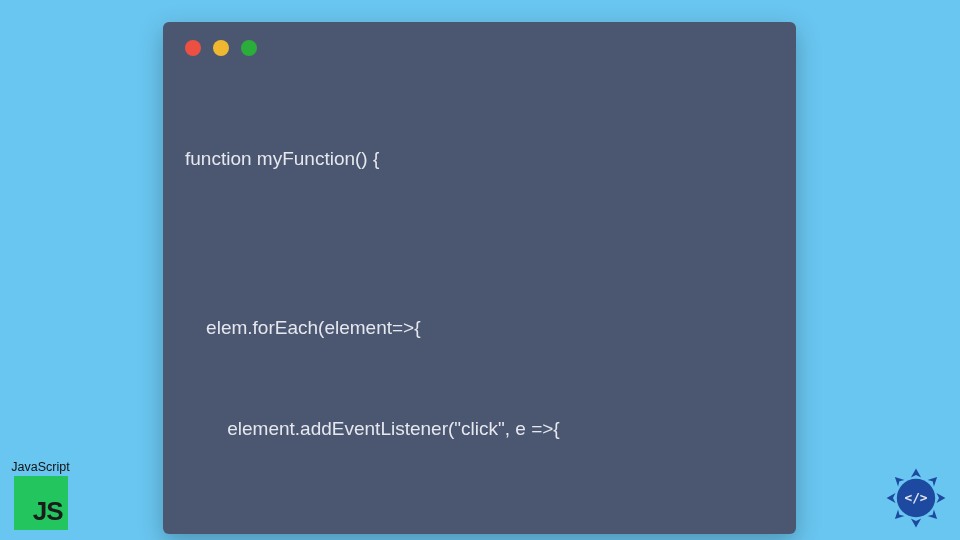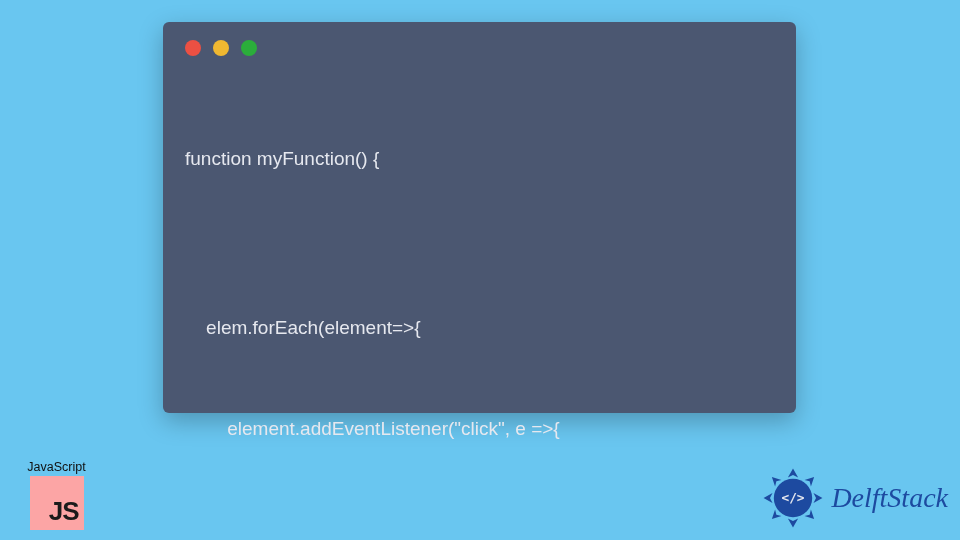--- a/index.html
+++ b/index.html
@@ -7,21 +7,21 @@
   body {
     background: #69c6f0;
     font-family: -apple-system, BlinkMacSystemFont, "Segoe UI", Arial, sans-serif;
     position: relative;
   }
   .code-window {
     position: absolute;
     left: 163px;
     top: 22px;
     width: 633px;
-    height: 391px;
+    height: 512px;
     background: #4b5771;
     border-radius: 6px;
     box-shadow: 0 8px 24px rgba(0,0,0,0.25);
   }
   .window-dots {
     display: flex;
     gap: 12px;
     padding: 18px 22px 10px 22px;
   }
   .dot {
@@ -38,35 +38,35 @@
     font-size: 19px;
     line-height: 1.78;
     color: #e6e8ef;
     white-space: pre;
   }
   .code-line { display: block; }
 
   
   .js-badge {
     position: absolute;
-    left: 24px;
+    left: 8px;
     bottom: 10px;
     width: 65px;
     text-align: center;
   }
   .js-badge .js-label {
     font-size: 12.5px;
     color: #111;
     font-weight: 500;
     margin-bottom: 2px;
   }
   .js-badge .js-box {
     width: 54px;
     height: 54px;
-    background: #fca5a5;
+    background: #22c55e;
     margin: 0 auto;
     position: relative;
   }
   .js-badge .js-box .js-text {
     position: absolute;
     bottom: 3px;
     right: 5px;
     font-family: Arial, sans-serif;
     font-size: 26px;
     font-weight: 900;
@@ -133,14 +133,13 @@
           <path d="M96 50 L82 42 L86 50 L82 58 Z"></path>
           <path d="M17 17 L32 22 L24 24 L22 32 Z"></path>
           <path d="M83 17 L78 32 L76 24 L68 22 Z"></path>
           <path d="M17 83 L22 68 L24 76 L32 78 Z"></path>
           <path d="M83 83 L68 78 L76 76 L78 68 Z"></path>
         </g>
       </g>
       <text x="50" y="57" text-anchor="middle" font-family="monospace" font-size="20" font-weight="bold" fill="#e6e8ef">&lt;/&gt;</text>
     </svg>
   </span>
-  <span class="brand">DelftStack</span>
 </div>
 
 </body></html>

